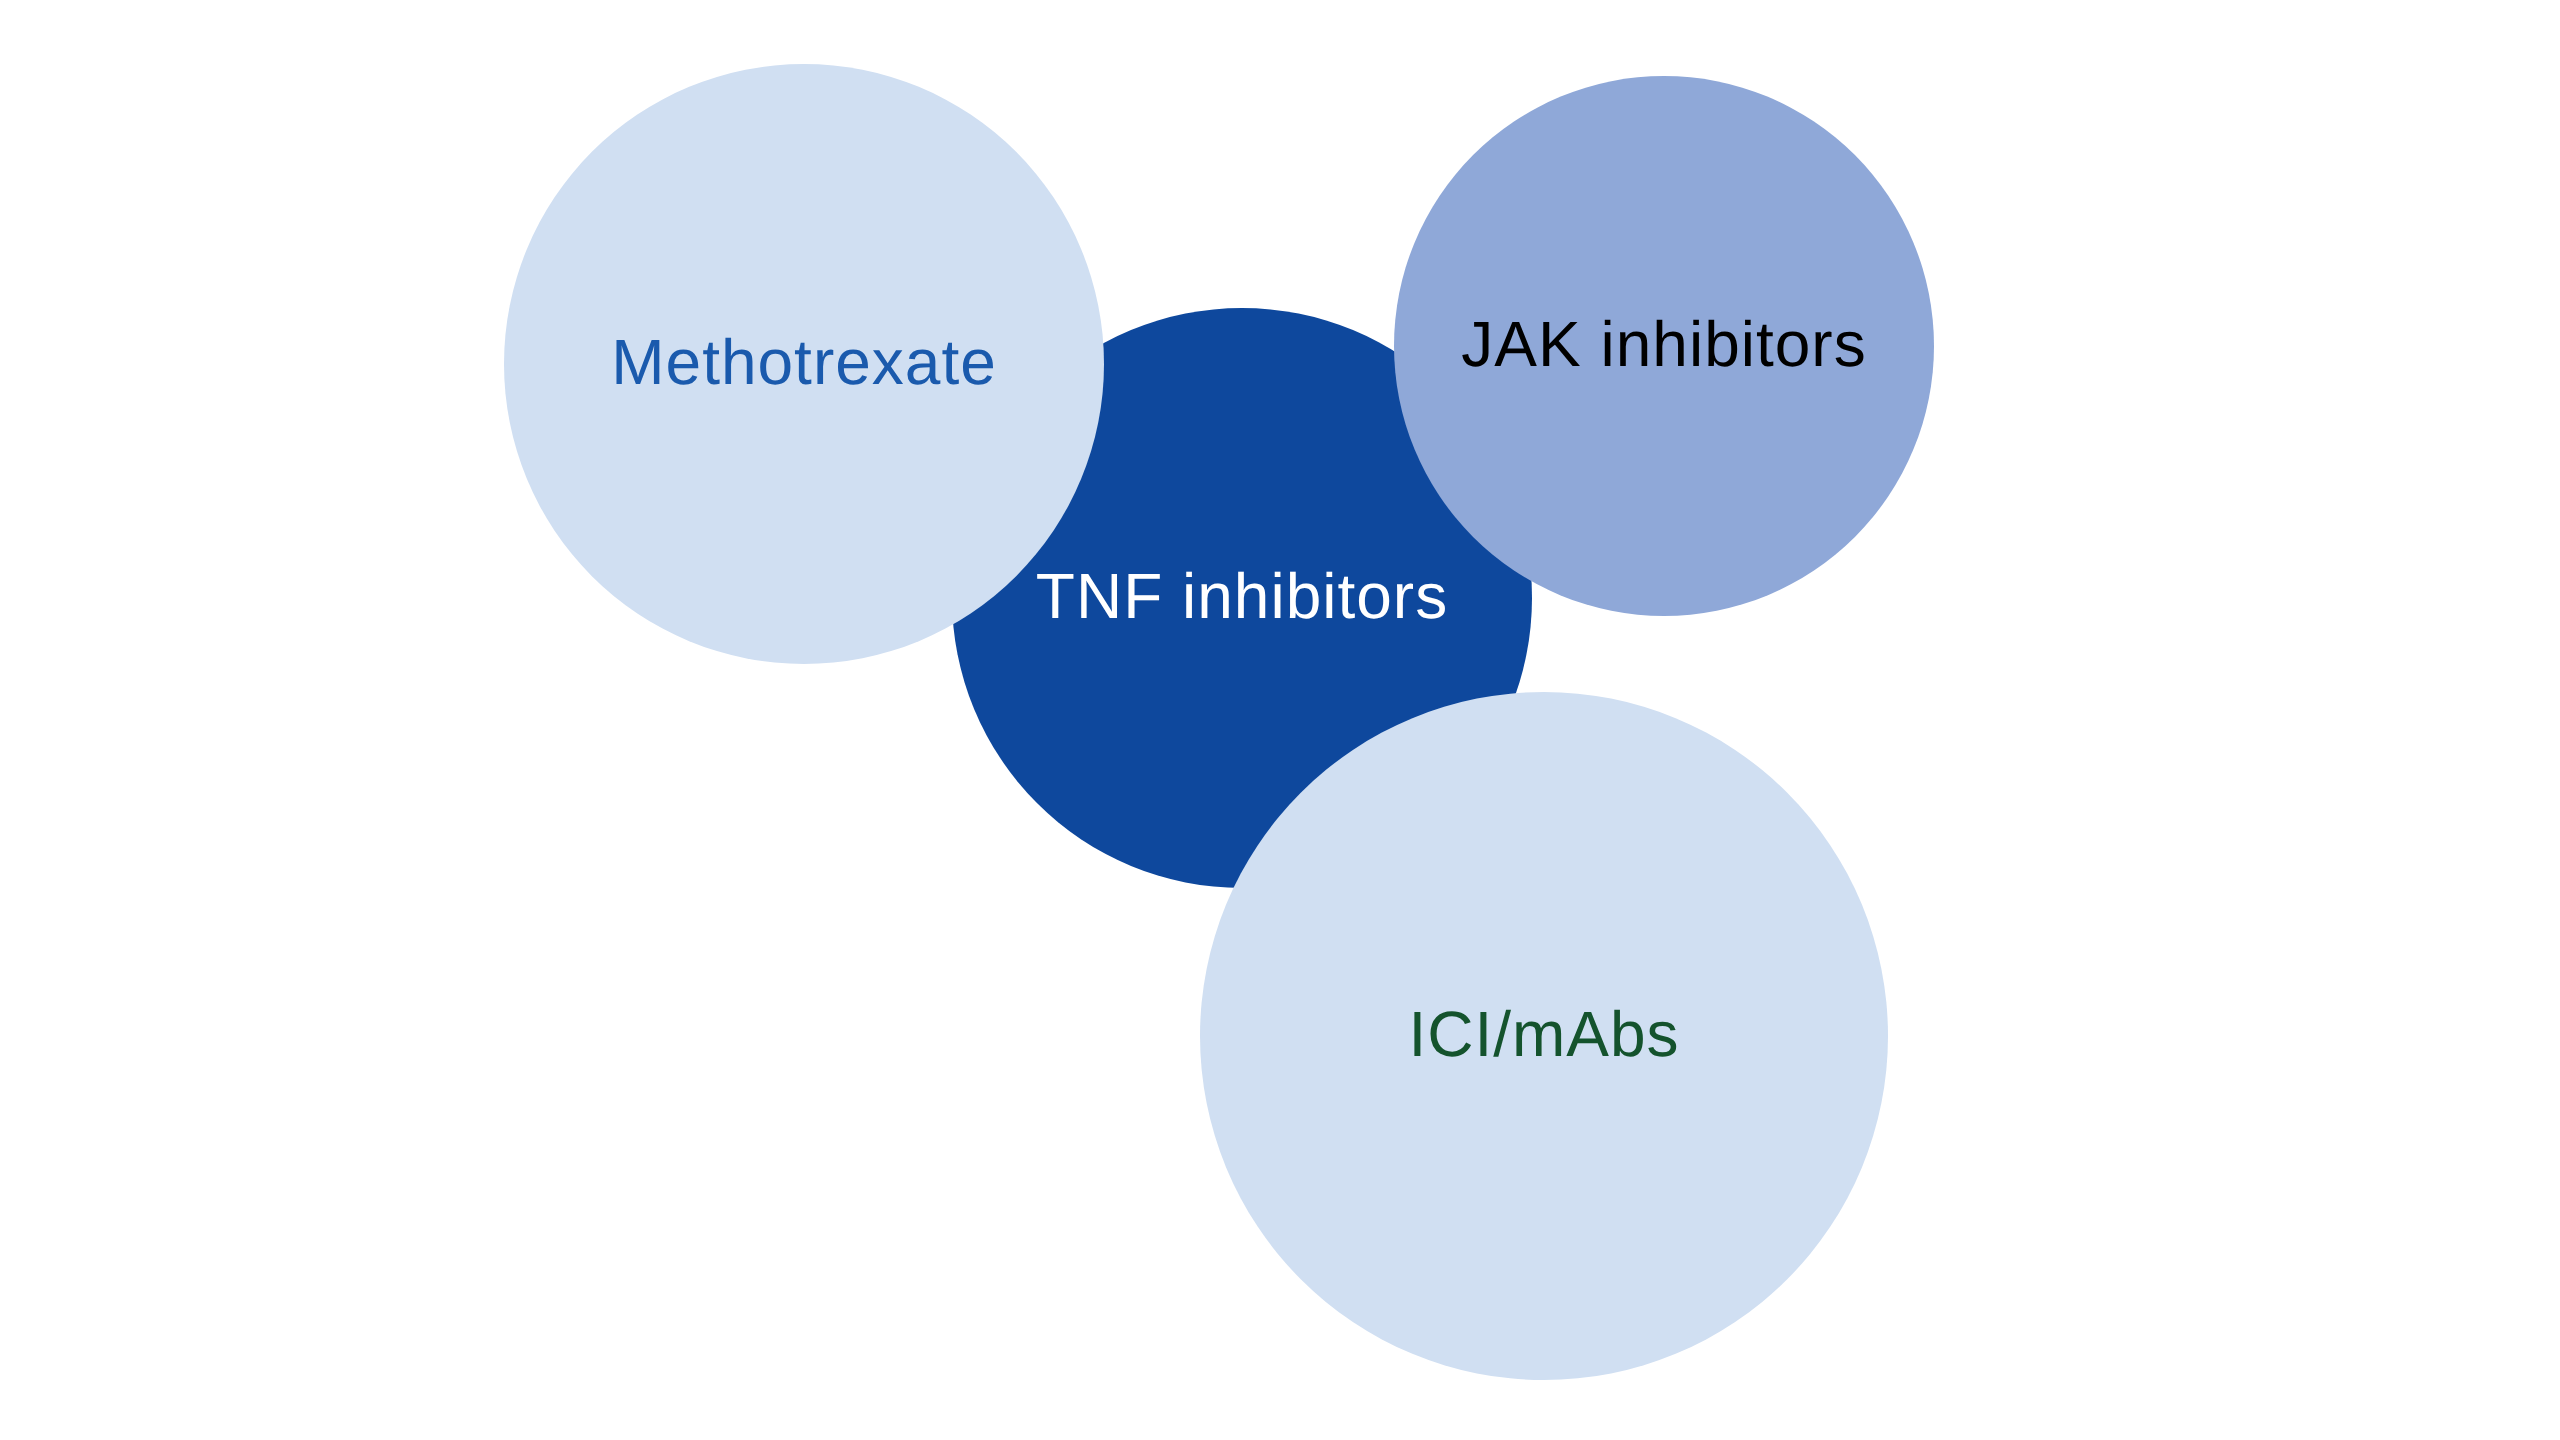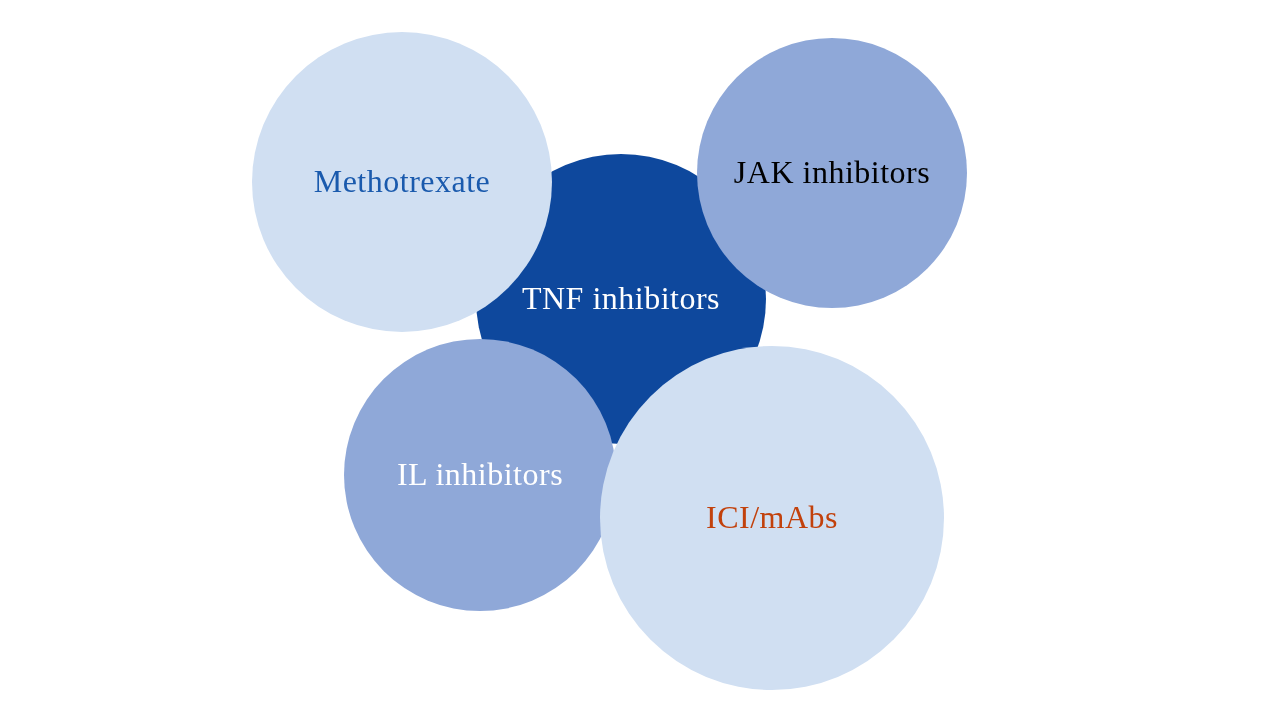--- a/index.html
+++ b/index.html
@@ -15,21 +15,20 @@
     overflow: hidden;
     font-family: "Liberation Sans", sans-serif;
   }
   .circle {
     position: absolute;
     border-radius: 50%;
     display: flex;
     align-items: center;
     justify-content: center;
     text-align: right;
-    font-family: Liberation Serif, serif;
   }
   .circle .label {
     font-size: 32px;
     font-weight: 300;
     letter-spacing: 0.5px;
     line-height: 1.1;
     white-space: nowrap;
   }
 
   
@@ -68,40 +67,37 @@
   }
   .circle.il .label { color: #ffffff; }
 
   
   .circle.ici {
     left: 600px; top: 346px;
     width: 344px; height: 344px;
     background: #D0DFF2;
     z-index: 4;
   }
-  .circle.ici .label { color: #c2410c; }
+  .circle.ici .label { color: #14532d; }
 </style>
 </head>
 <body>
 
 <div class="stage">
 
   <div class="circle tnf">
     <span class="label">TNF inhibitors</span>
   </div>
 
   <div class="circle methotrexate">
     <span class="label">Methotrexate</span>
   </div>
 
   <div class="circle jak">
     <span class="label">JAK inhibitors</span>
   </div>
 
-  <div class="circle il">
-    <span class="label">IL inhibitors</span>
-  </div>
 
   <div class="circle ici">
     <span class="label">ICI/mAbs</span>
   </div>
 
 </div>
 
 </body></html>

